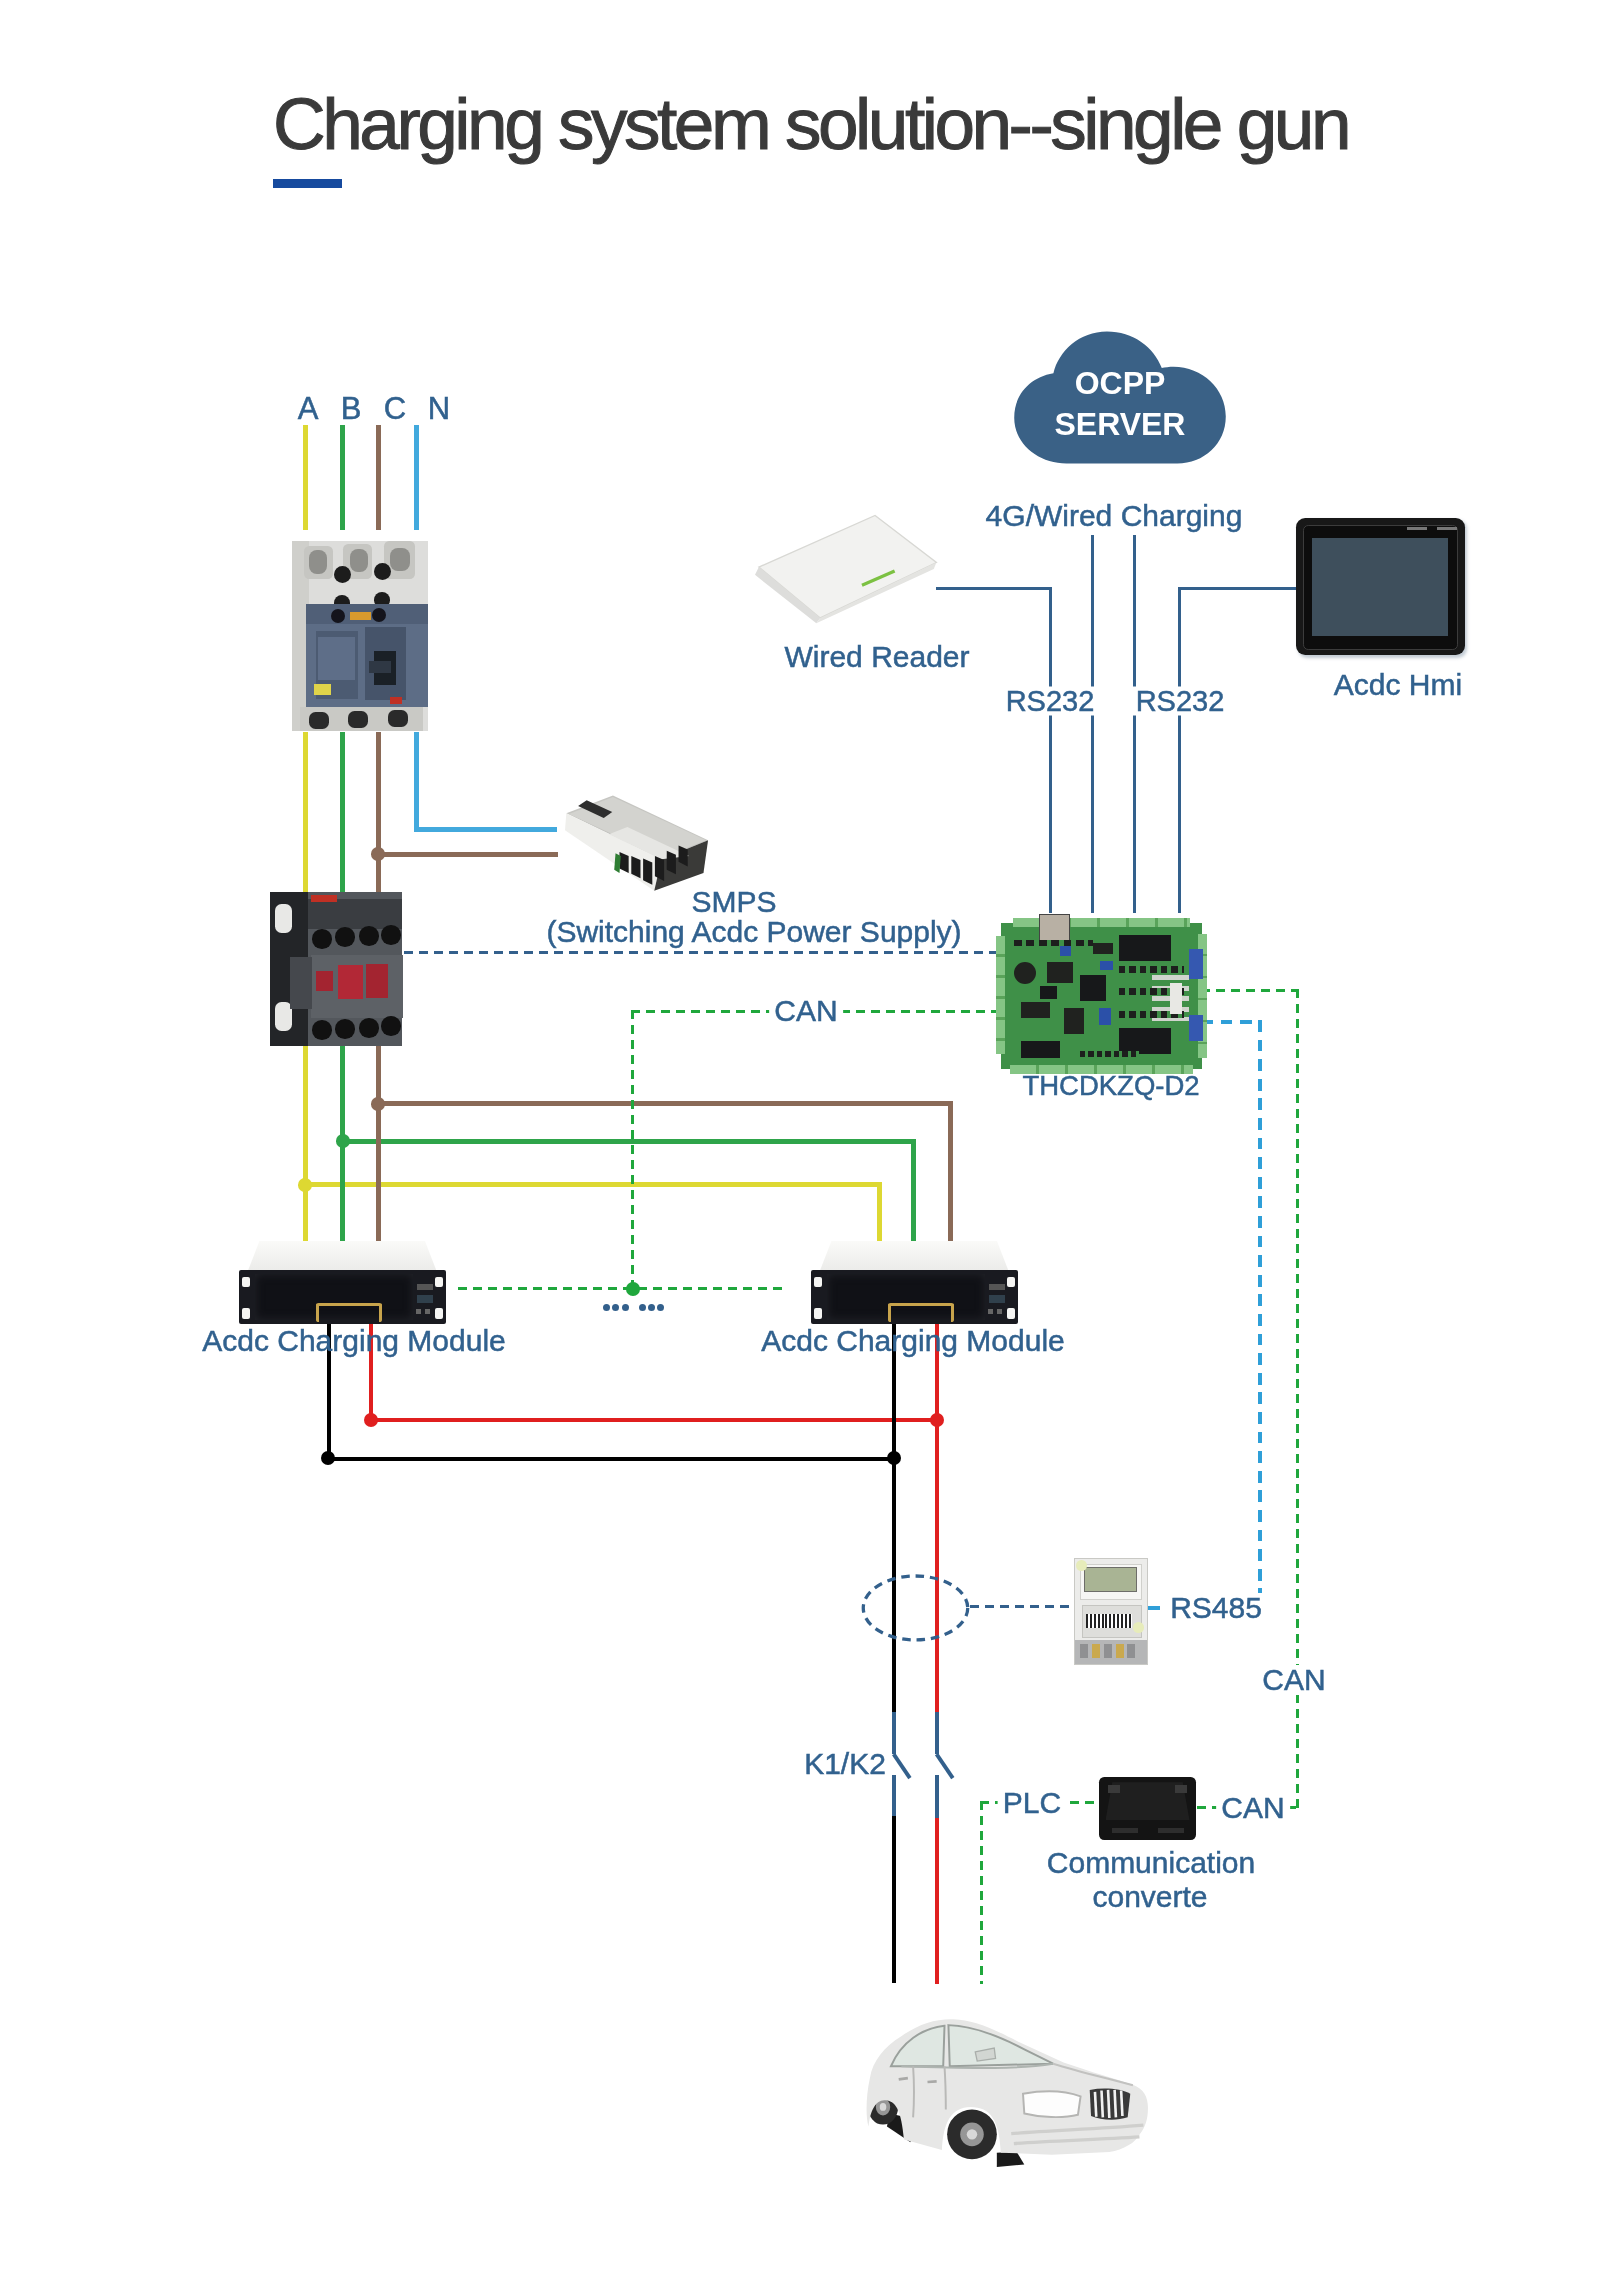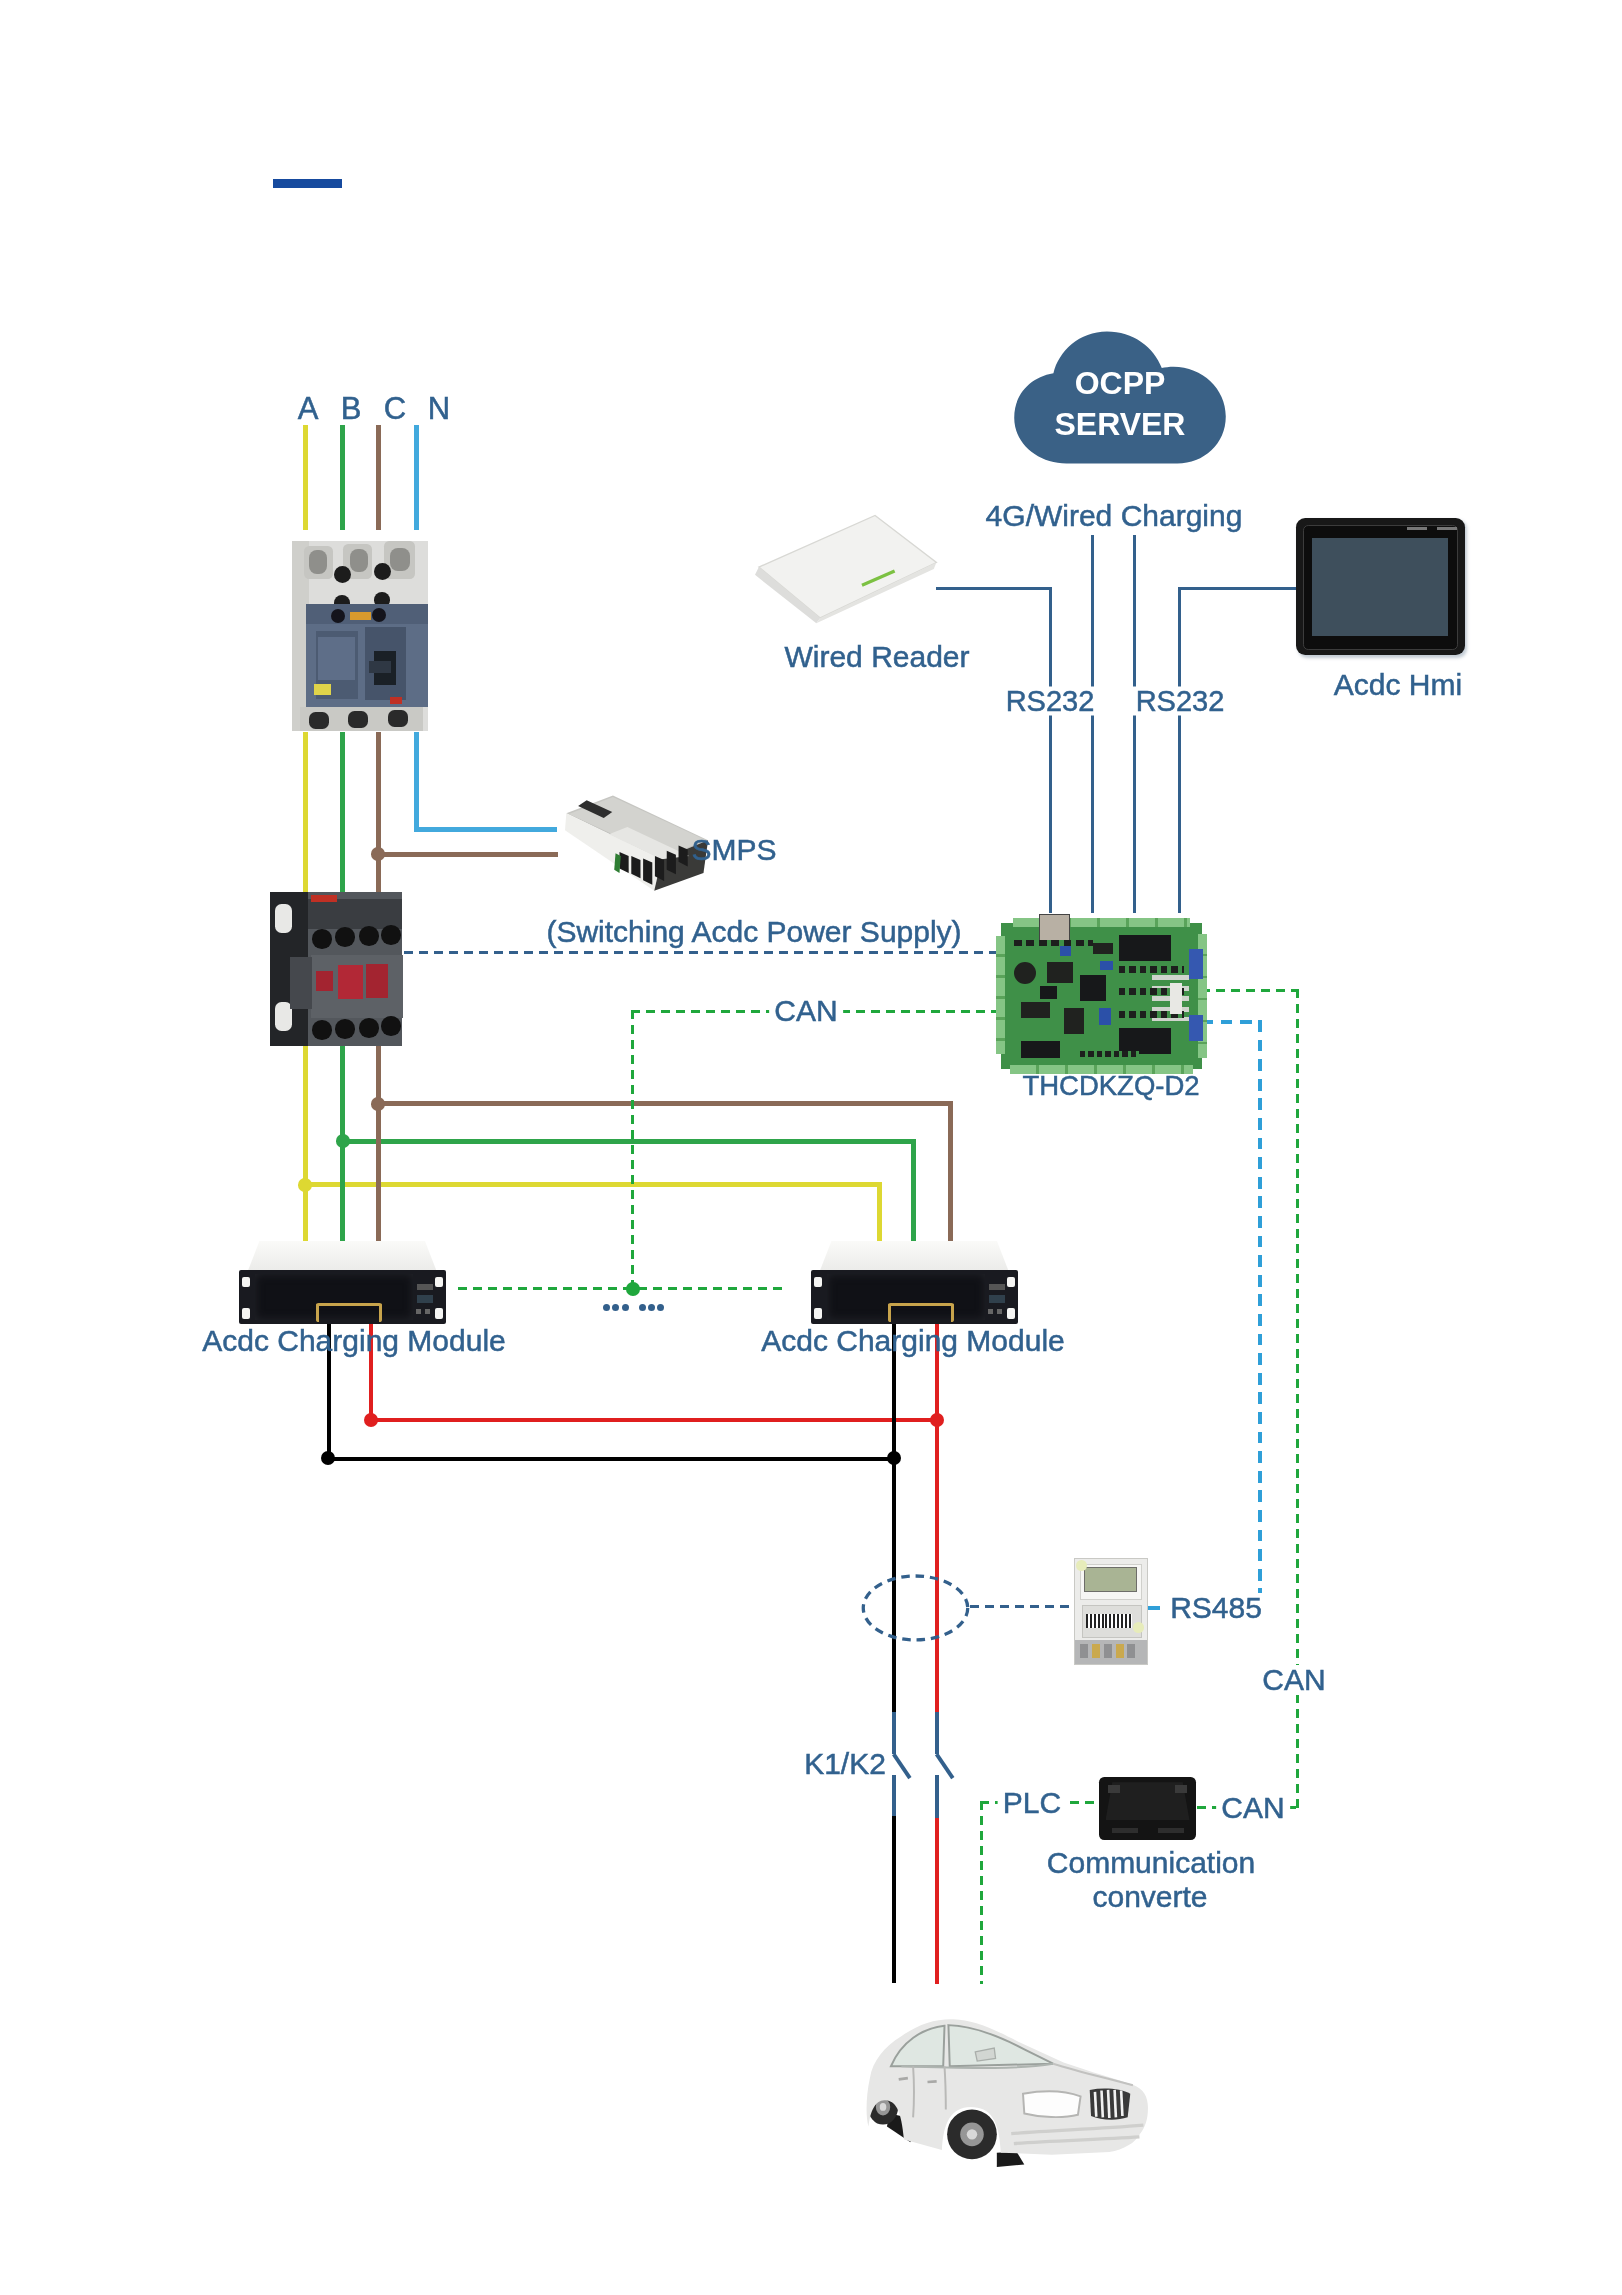--- a/index.html
+++ b/index.html
@@ -6,20 +6,21 @@
 #page{position:relative;width:1623px;height:2295px;background:#ffffff;overflow:hidden;font-family:"Liberation Sans",sans-serif;}
 .abs{position:absolute;}
 .lbl{position:absolute;color:#31618e;font-size:29.4px;line-height:1;white-space:nowrap;transform:translate(-50%,-50%);-webkit-text-stroke:0.5px #31618e;}
 .bg{background:#fff;padding:0 5.2px;}
 .dot{position:absolute;border-radius:50%;}
 </style>
 </head>
 <body>
 <div id="page">
 
+<div class="abs" style="left:273px;top:82px;font-size:73px;letter-spacing:-3.5px;color:#3a3a3a;-webkit-text-stroke:1px #3a3a3a;">Charging system solution--single gun</div>
 <div class="abs" style="left:273px;top:179px;width:69px;height:8.5px;background:#164a9e;"></div>
 
 <div class="abs" style="left:303px;top:425px;width:4.6px;height:105px;background:#ddd832;"></div>
 <div class="abs" style="left:303px;top:732px;width:4.6px;height:160px;background:#ddd832;"></div>
 <div class="abs" style="left:303px;top:1046px;width:4.6px;height:196px;background:#ddd832;"></div>
 <div class="abs" style="left:303px;top:1182px;width:579px;height:4.6px;background:#ddd832;"></div>
 <div class="abs" style="left:877px;top:1182px;width:4.6px;height:60px;background:#ddd832;"></div>
 <div class="dot" style="left:298px;top:1178px;width:13.7px;height:13.7px;background:#ddd832;"></div>
 
 <div class="abs" style="left:340px;top:425px;width:4.6px;height:105px;background:#2ea44a;"></div>
@@ -308,21 +309,21 @@
 
 <div class="lbl" style="left:308px;top:408px;font-size:31px;">A</div>
 <div class="lbl" style="left:351px;top:408px;font-size:31px;">B</div>
 <div class="lbl" style="left:395px;top:408px;font-size:31px;">C</div>
 <div class="lbl" style="left:439px;top:408px;font-size:31px;">N</div>
 <div class="lbl" style="left:1114px;top:516px;font-size:30px;">4G/Wired Charging</div>
 <div class="lbl" style="left:877px;top:657px;font-size:30px;">Wired Reader</div>
 <div class="lbl" style="left:1398px;top:685px;font-size:30px;">Acdc Hmi</div>
 <div class="lbl bg" style="left:1050px;top:701px;font-size:29px;">RS232</div>
 <div class="lbl bg" style="left:1180px;top:701px;font-size:29px;">RS232</div>
-<div class="lbl" style="left:734px;top:850px;font-size:30px;">SMPS</div>
+<div class="lbl" style="left:734px;top:902px;font-size:30px;">SMPS</div>
 <div class="lbl" style="left:754px;top:932px;font-size:30px;">(Switching Acdc Power Supply)</div>
 <div class="lbl bg" style="left:806px;top:1011px;font-size:30px;">CAN</div>
 <div class="lbl" style="left:1111px;top:1086px;font-size:27.5px;">THCDKZQ-D2</div>
 <div class="lbl" style="left:354px;top:1341px;font-size:30px;">Acdc Charging Module</div>
 <div class="lbl" style="left:913px;top:1341px;font-size:30px;">Acdc Charging Module</div>
 <div class="lbl bg" style="left:1216px;top:1608px;font-size:30px;">RS485</div>
 <div class="lbl bg" style="left:1294px;top:1680px;font-size:30px;">CAN</div>
 <div class="lbl" style="left:845px;top:1764px;font-size:30px;">K1/K2</div>
 <div class="lbl bg" style="left:1032px;top:1803px;font-size:30px;">PLC</div>
 <div class="lbl bg" style="left:1253px;top:1808px;font-size:30px;">CAN</div>

